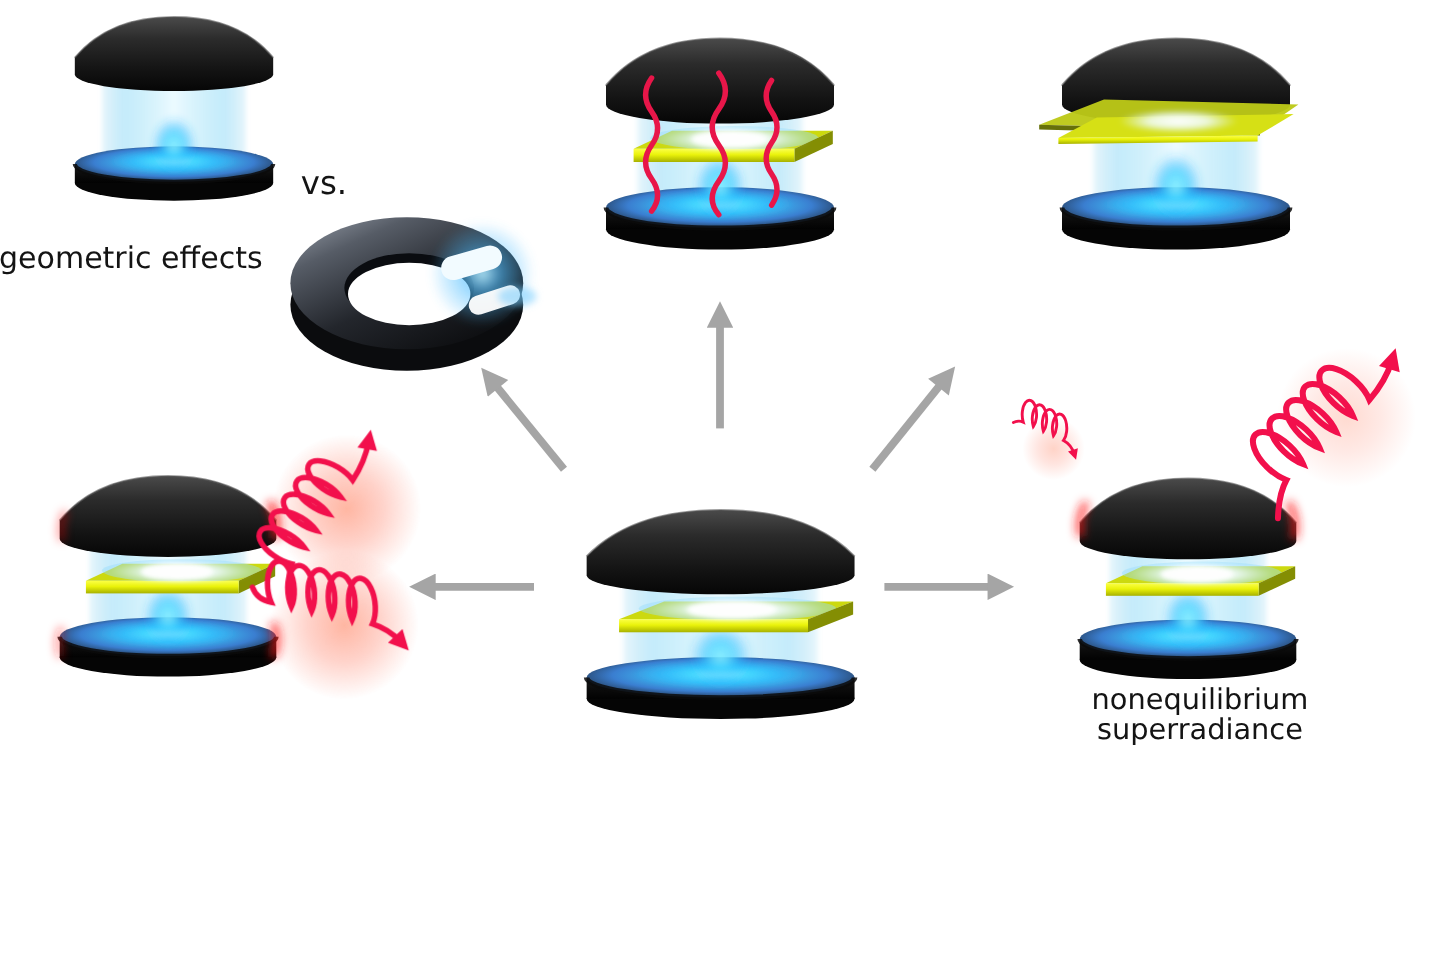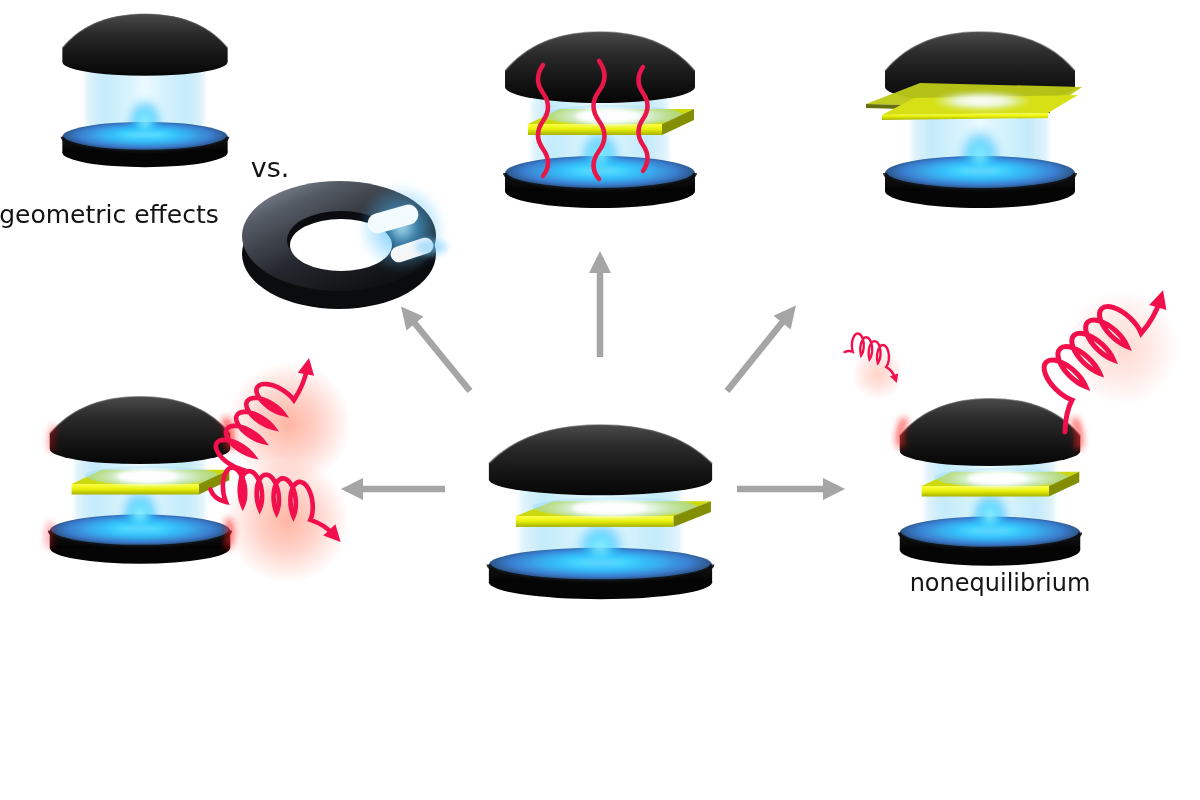--- a/index.html
+++ b/index.html
@@ -8,21 +8,21 @@
     overflow:hidden;font-family:"DejaVu Sans",sans-serif;
   }
   .fig-svg{position:absolute;left:0;top:0;}
   .lbl{
     position:absolute;color:#141414;text-align:center;
     font-family:"DejaVu Sans",sans-serif;line-height:1.04;
     white-space:nowrap;
   }
   .lbl span{display:block;}
   .lbl-geometric{left:-41px;top:202px;width:300px;font-size:25px;}
-  .lbl-vs{left:238px;top:140px;width:64px;font-size:27px;margin-top:14px;}
+  .lbl-vs{left:238px;top:140px;width:64px;font-size:27px;}
   .lbl-multimode{left:496px;top:210px;width:200px;font-size:26px;}
   .lbl-cavitwistronics{left:857px;top:210px;width:250px;font-size:26px;}
   .lbl-multiphoton{left:25px;top:571px;width:250px;font-size:26px;}
   .lbl-superradiance{left:875px;top:571px;width:250px;font-size:24px;}
 </style>
 </head>
 <body>
 
 <div class="canvas">
 
@@ -218,15 +218,16 @@
       </g>
     </g>
   </svg>
 
   <div class="lbl lbl-geometric">geometric effects</div>
   <div class="lbl lbl-vs">vs.</div>
   <div class="lbl lbl-multiphoton">
   </div>
   <div class="lbl lbl-superradiance">
     <span>nonequilibrium</span>
+    <span>superradiance</span>
   </div>
 
 </div>
 
 </body></html>

